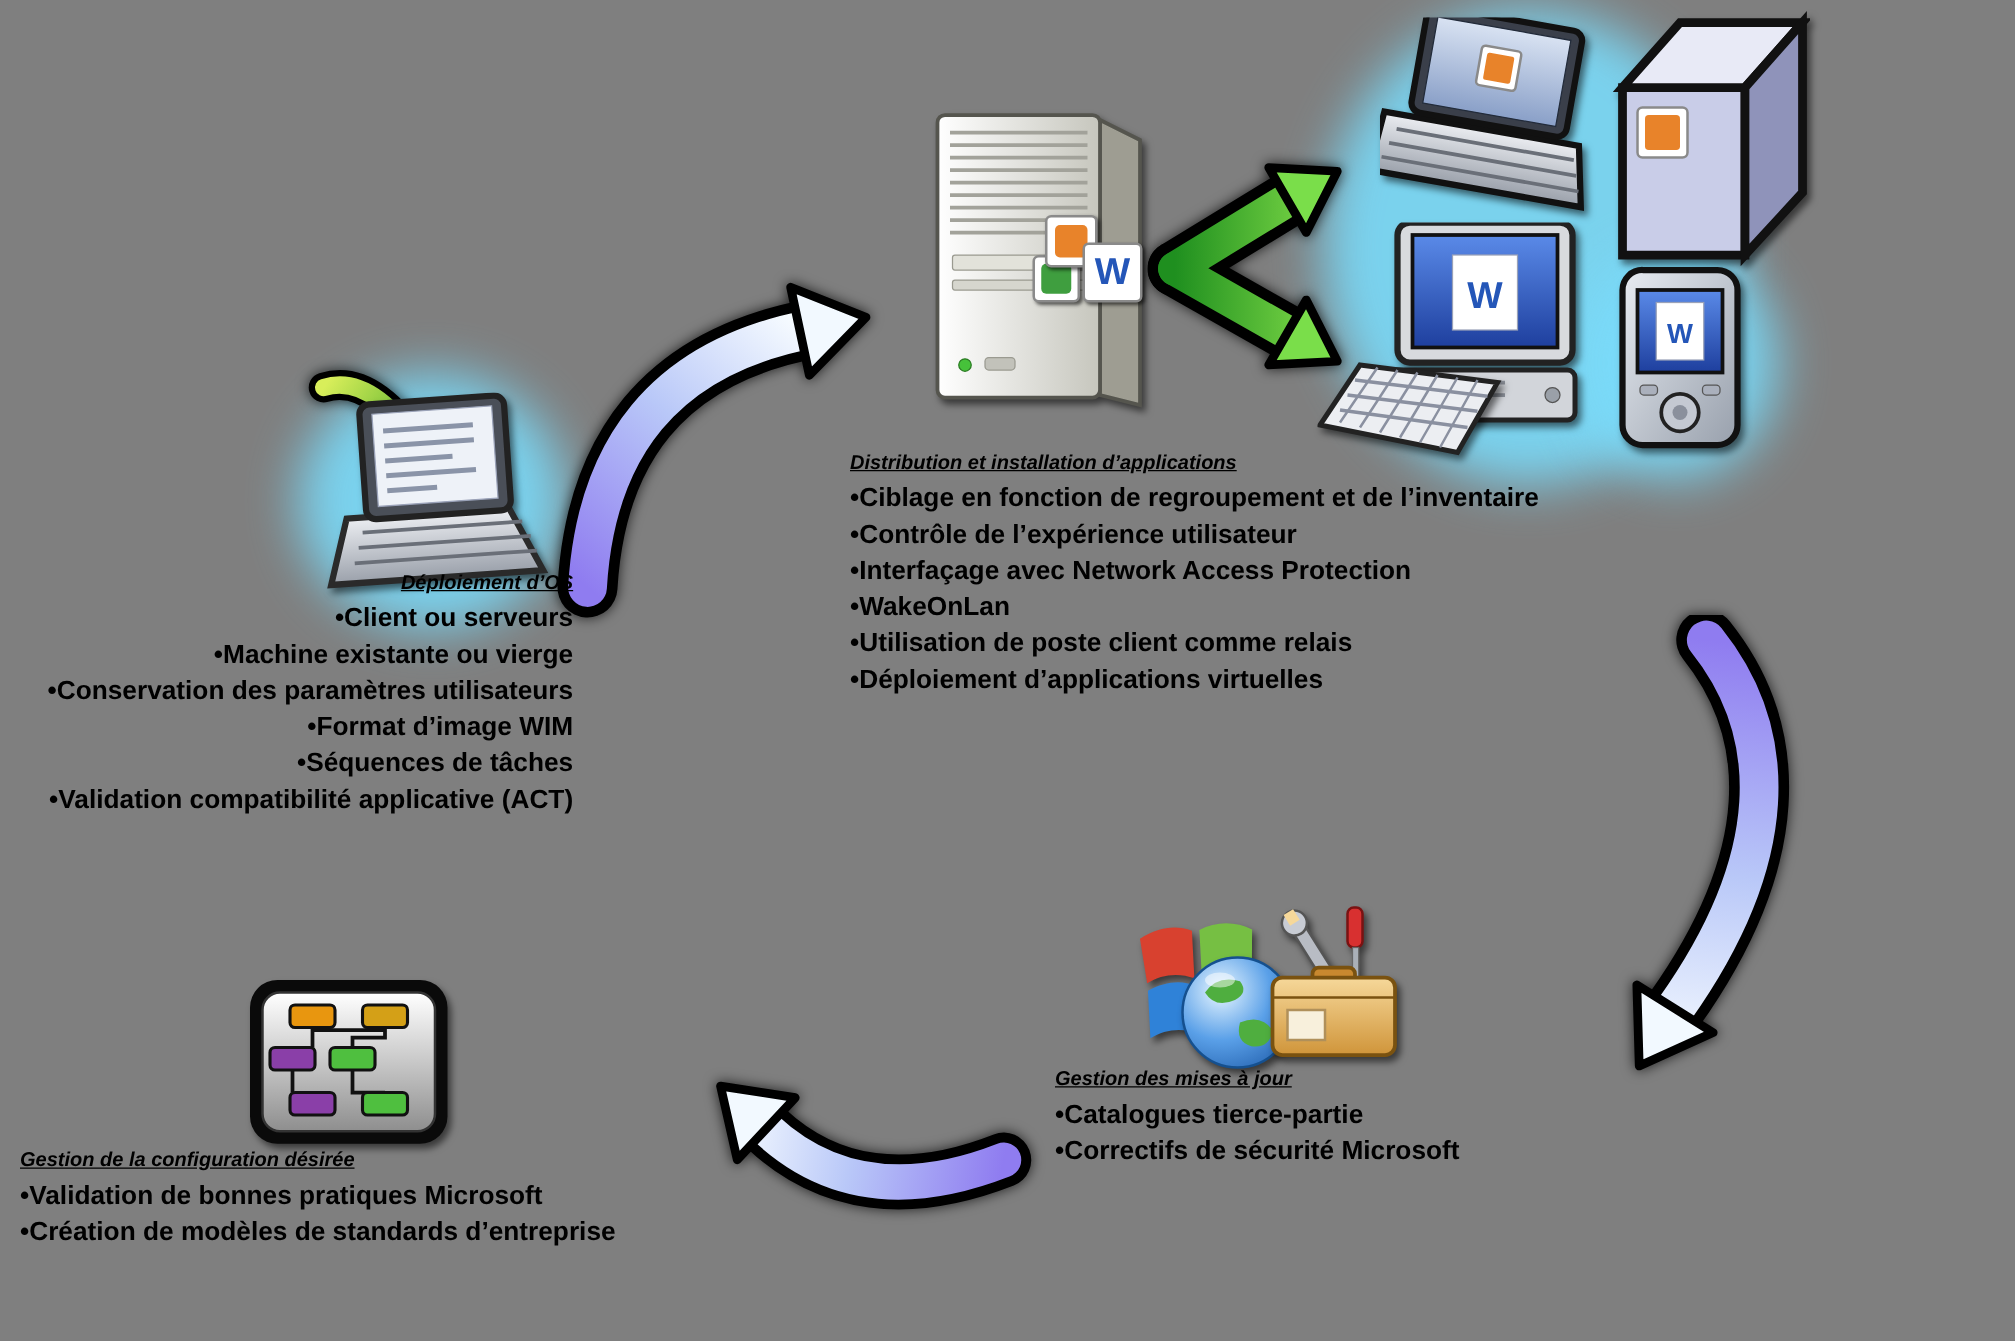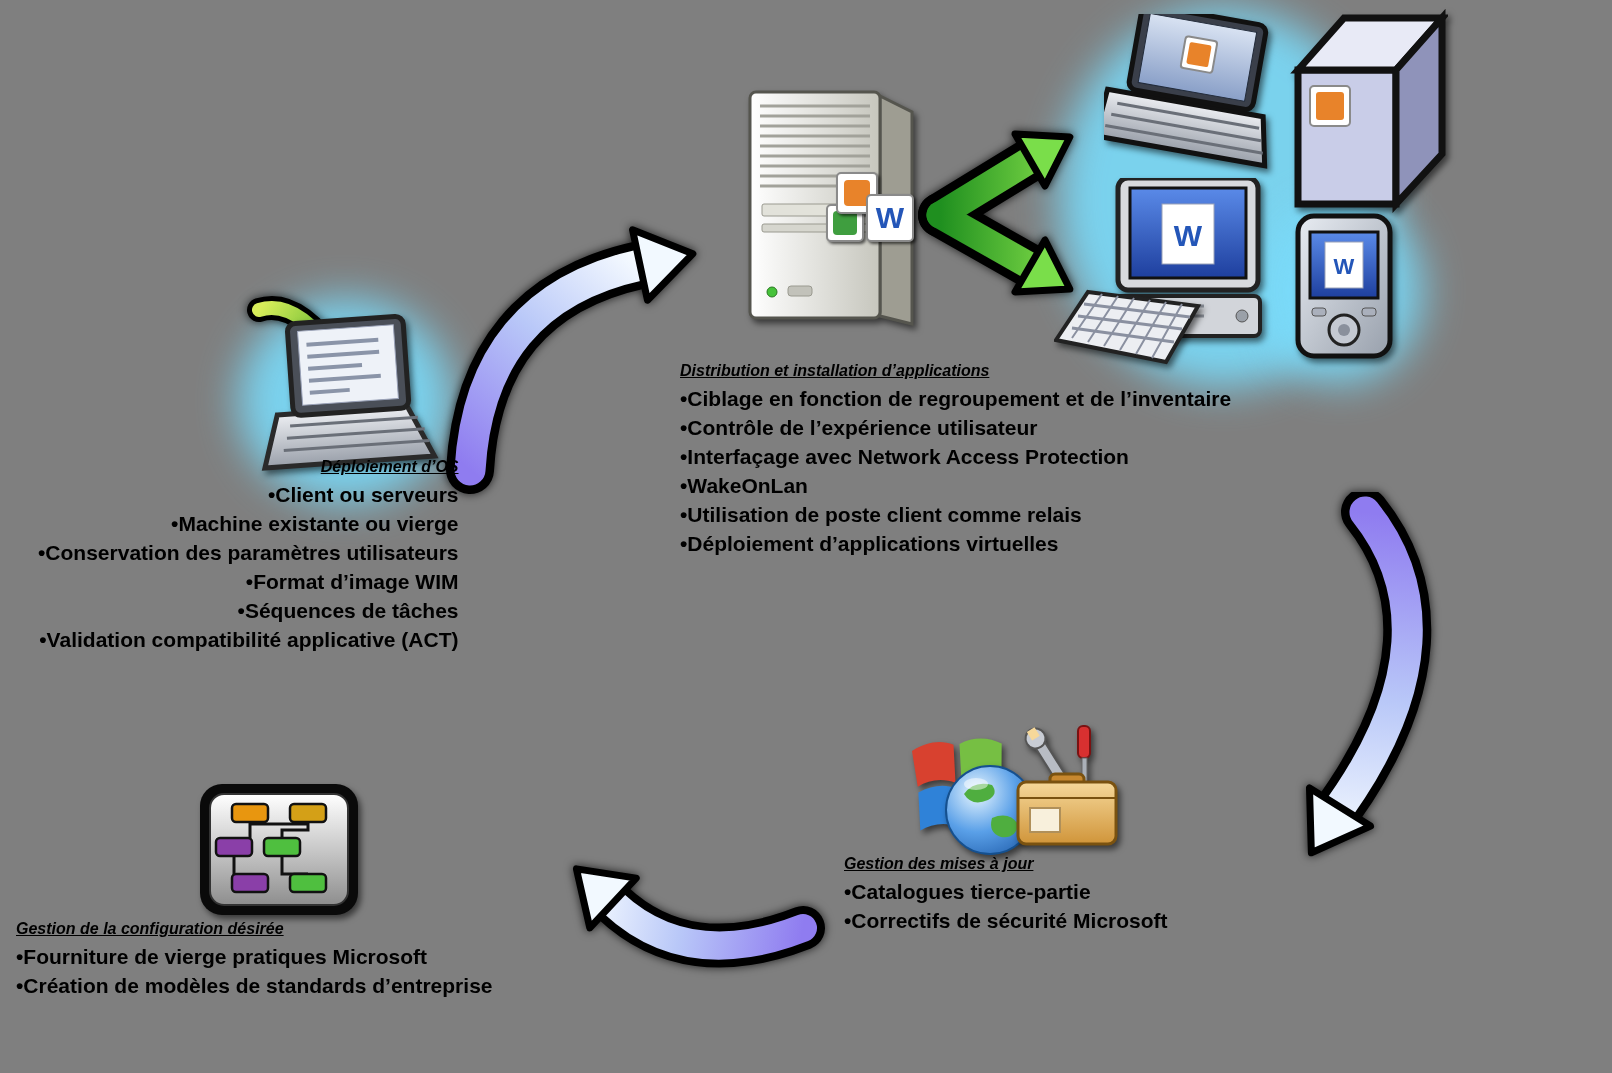--- a/index.html
+++ b/index.html
@@ -307,18 +307,18 @@
     <h2>Gestion des mises à jour</h2>
     <ul>
       <li>•Catalogues tierce-partie</li>
       <li>•Correctifs de sécurité Microsoft</li>
     </ul>
   </div>
 
   <div class="textblock" style="left:16px; top:920px;">
     <h2>Gestion de la configuration désirée</h2>
     <ul>
-      <li>•Fourniture de vierge pratiques Microsoft</li>
+      <li>•Validation de bonnes pratiques Microsoft</li>
       <li>•Création de modèles de standards d’entreprise</li>
     </ul>
   </div>
 
 </div>
 
 </body></html>

